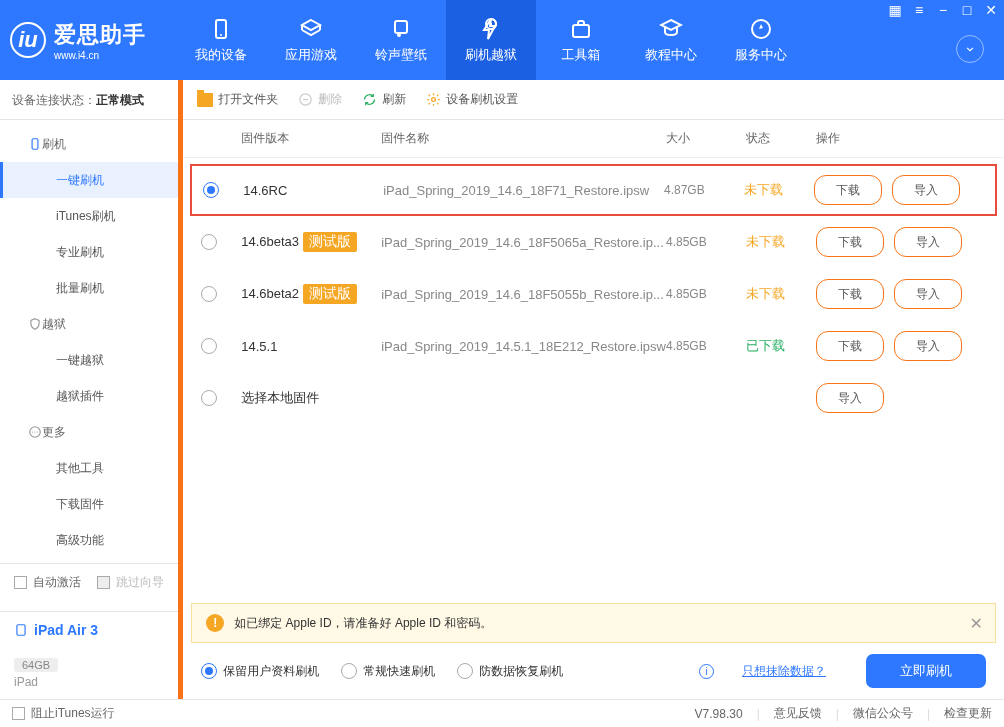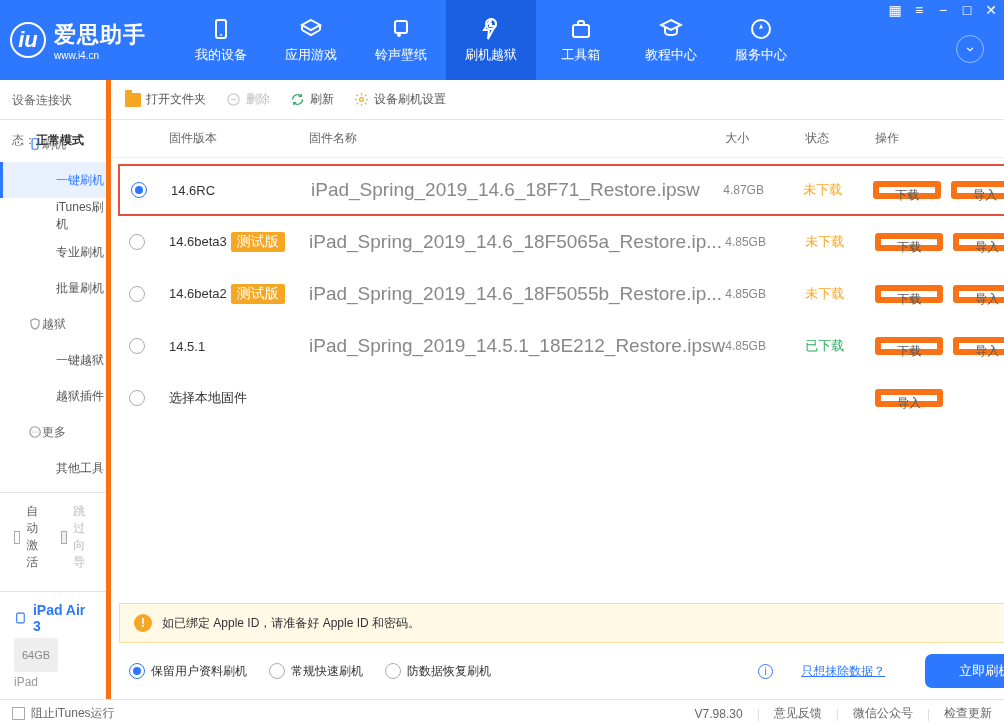--- a/index.html
+++ b/index.html
@@ -26,21 +26,21 @@
     .side-group{height:36px;display:flex;align-items:center;padding-left:28px;color:#666;}
     .side-group svg{width:14px;height:14px}
     .side-item{height:36px;display:flex;align-items:center;padding-left:56px;color:#555;cursor:pointer}
     .side-item.active{background:#E9F1FF;color:#2E78FF;border-left:3px solid #2E78FF;padding-left:53px}
     .side-bottom{border-top:1px solid #e5e5e5;padding:10px 14px}
     .chk-row{display:flex;align-items:center;gap:6px;color:#666;margin-bottom:10px}
     .chk{width:13px;height:13px;border:1px solid #aaa;background:#fff}
     .chk.disabled{background:#eee}
     .device-box{border-top:1px solid #e5e5e5;padding:10px 14px}
     .device-name{color:#2E78FF;font-size:14px;display:flex;align-items:center;gap:6px;font-weight:bold}
-    .device-badge{display:inline-block;background:#eee;color:#888;padding:11px 8px;border-radius:3px;font-size:11px;margin-top:4px}
+    .device-badge{display:inline-block;background:#eee;color:#888;padding:1px 8px;border-radius:3px;font-size:11px;margin-top:20px}
     .device-type{color:#999;margin-top:3px}
     .content{flex:1;display:flex;flex-direction:column}
     .toolbar{height:40px;border-bottom:1px solid #e5e5e5;display:flex;align-items:center;padding:0 14px;gap:20px}
     .tb-btn{display:flex;align-items:center;gap:5px;cursor:pointer;color:#555}
     .tb-btn.disabled{color:#bbb}
     .tb-btn svg{width:15px;height:15px}
     .folder-ico{width:16px;height:14px;background:#F5A623;border-radius:1px;position:relative}
     .folder-ico::before{content:'';position:absolute;top:-3px;left:0;width:7px;height:3px;background:#F5A623}
     .table-head{height:38px;display:flex;align-items:center;padding:0 18px;color:#666;border-bottom:1px solid #eee;font-size:12px}
     .col-radio{width:40px}
@@ -50,27 +50,27 @@
     .col-status{width:70px}
     .col-ops{width:170px}
     .table-body{flex:1;overflow:auto;padding-top:6px}
     .row{height:52px;display:flex;align-items:center;padding:0 18px}
     .row.highlighted{border:2px solid #E74C3C;margin:0 7px;padding:16px 11px}
     .radio{width:16px;height:16px;border:1px solid #aaa;border-radius:50%;position:relative;cursor:pointer}
     .radio.checked{border-color:#2E78FF}
     .radio.checked::after{content:'';position:absolute;top:3px;left:3px;width:8px;height:8px;background:#2E78FF;border-radius:50%}
     .ver-text{color:#333;font-size:13px}
     .beta-badge{display:inline-block;background:#F5A623;color:#fff;padding:1px 6px;font-size:14px;margin-left:4px;border-radius:2px}
-    .name-text{color:#888;font-size:19px}
+    .name-text{color:#888;font-size:13px}
     .size-text{color:#888}
     .status-text{font-size:13px}
     .status-not{color:#F5A623}
     .status-done{color:#27AE60}
     .ops-btns{display:flex;gap:10px}
-    .btn{width:68px;height:18px;border:6px solid #f97316;background:#fff;border-radius:3px;cursor:pointer;font-size:12px;color:#555}
+    .btn{width:68px;height:30px;border:1px solid #f97316;background:#fff;border-radius:12px;cursor:pointer;font-size:12px;color:#555}
     .warning-bar{height:40px;background:#FFF9E6;border:1px solid #F5E0A0;display:flex;align-items:center;padding:0 14px;gap:10px;margin:0 8px;position:relative}
     .warn-icon{width:18px;height:18px;background:#F5A623;border-radius:50%;color:#fff;display:flex;align-items:center;justify-content:center;font-size:12px;font-weight:bold}
     .warn-close{position:absolute;right:12px;color:#999;cursor:pointer;font-size:16px}
     .flash-opts{height:56px;display:flex;align-items:center;padding:0 18px;gap:22px}
     .flash-opt{display:flex;align-items:center;gap:6px;cursor:pointer}
     .help-icon{width:15px;height:15px;border:1px solid #2E78FF;border-radius:50%;color:#2E78FF;display:flex;align-items:center;justify-content:center;font-size:10px;margin-left:auto}
     .erase-link{color:#2E78FF;text-decoration:underline;margin-left:6px;margin-right:18px}
     .flash-btn{width:120px;height:34px;background:#2E78FF;color:#fff;border:none;border-radius:7px;font-size:13px;cursor:pointer}
     .statusbar{height:28px;border-top:1px solid #e5e5e5;display:flex;padding:0 12px;font-size:12px;color:#666}
     .sb-left{display:flex;align-items:center;gap:6px;flex:1}

